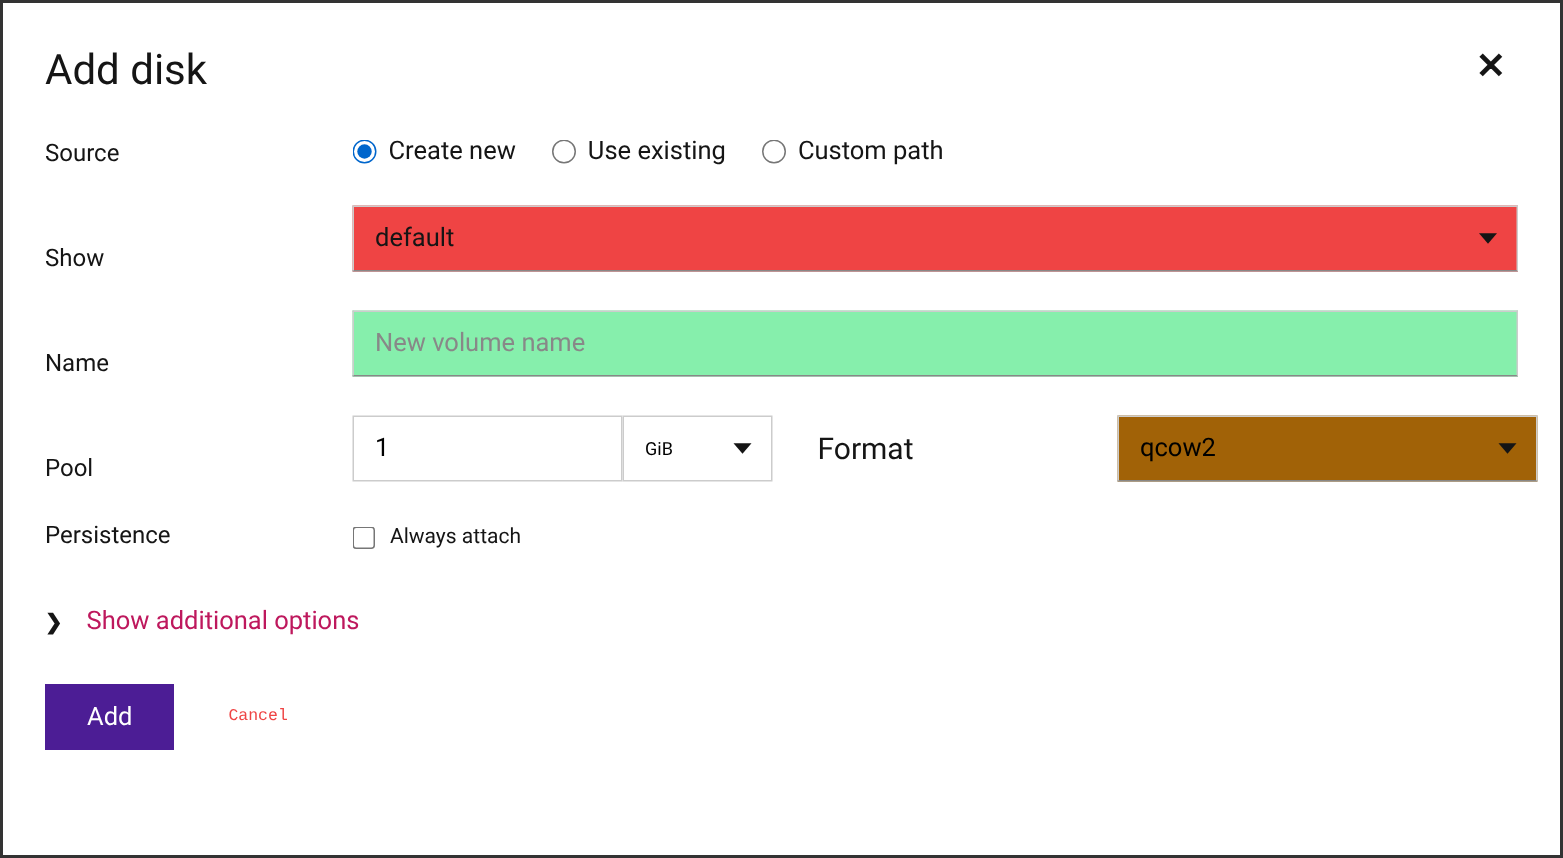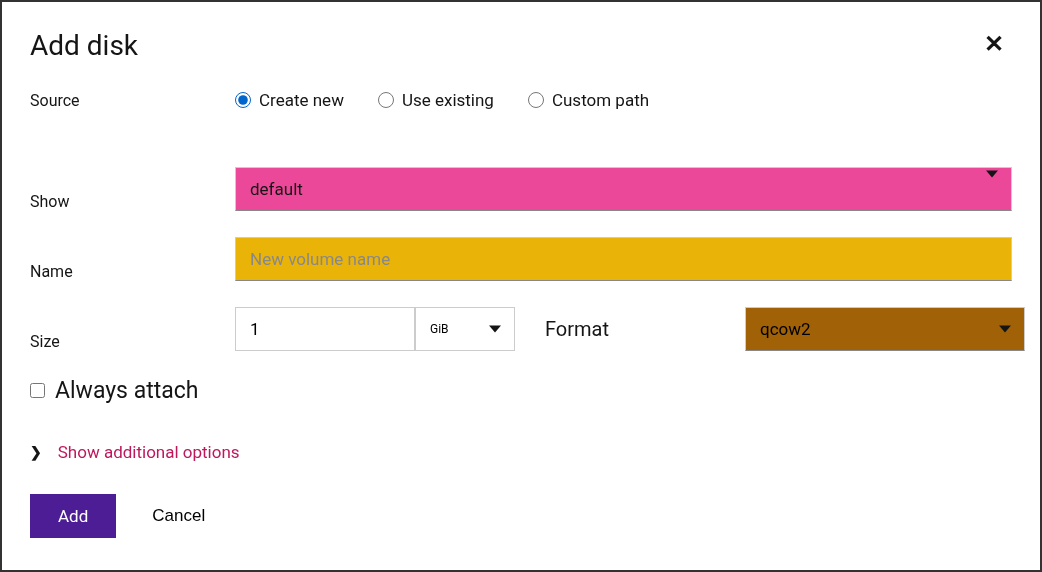--- a/index.html
+++ b/index.html
@@ -52,21 +52,21 @@
       color: #151515;
     }
     .form-control-area {
       flex: 1;
       display: flex;
       align-items: center;
       gap: 30px;
     }
     .radio-group {
       display: flex;
-      gap: 34px;
+      gap: 24px;
     }
     .radio-item {
       display: flex;
       align-items: center;
       gap: 8px;
       cursor: pointer;
     }
     .radio-item input[type="radio"] {
       width: 16px;
       height: 16px;
@@ -79,27 +79,26 @@
     .select-wrapper {
       position: relative;
       width: 100%;
     }
     .select {
       width: 100%;
       height: 44px;
       padding: 0 17px 0 14px;
       border: 1px solid #ccc;
       border-bottom: 1px solid #888;
-      background: #ec4899;
+      background: #ef4444;
       font-size: 17px;
       appearance: none;
       cursor: pointer;
       font-family: inherit;
       color: #151515;
-      margin-top: 31px;
     }
     .select-caret {
       position: absolute;
       right: 14px;
       top: 50%;
       transform: translateY(-50%);
       pointer-events: none;
     }
     .caret-down {
       width: 0;
@@ -107,21 +106,21 @@
       border-left: 6px solid transparent;
       border-right: 6px solid transparent;
       border-top: 7px solid #151515;
     }
     .text-input {
       width: 100%;
       height: 44px;
       padding: 0 14px;
       border: 1px solid #ccc;
       border-bottom: 1px solid #888;
-      background: #eab308;
+      background: #86efac;
       font-size: 17px;
       font-family: inherit;
     }
     .text-input::placeholder {
       color: #888;
     }
     .size-format-row {
       display: flex;
       align-items: center;
       gap: 0;
@@ -182,21 +181,21 @@
       align-items: center;
       gap: 10px;
       cursor: pointer;
     }
     .checkbox-item input[type="checkbox"] {
       width: 15px;
       height: 15px;
       cursor: pointer;
     }
     .checkbox-item span {
-      font-size: 23px;
+      font-size: 14px;
     }
     .expander {
       display: flex;
       align-items: center;
       gap: 16px;
       cursor: pointer;
       margin-top: 38px;
       margin-bottom: 32px;
     }
     .expander-caret {
@@ -218,24 +217,24 @@
       color: #fff;
       border: none;
       padding: 12px 28px;
       font-size: 17px;
       cursor: pointer;
       font-family: inherit;
     }
     .btn-link {
       background: none;
       border: none;
-      color: #000000;
-      font-size: 17px;
-      cursor: pointer;
-      font-family: Liberation Sans, sans-serif;
+      color: #ef4444;
+      font-size: 11px;
+      cursor: pointer;
+      font-family: Liberation Mono, monospace;
     }
   </style>
 </head>
 <body>
 
 <div class="modal">
   <div class="modal-header">
     <h1 class="modal-title">Add disk</h1>
     <button class="close-btn">
       <span>✕</span>
@@ -275,21 +274,21 @@
   </div>
 
   <div class="form-row">
     <div class="form-label">Name</div>
     <div class="form-control-area">
       <input type="text" class="text-input" placeholder="New volume name" style="">
     </div>
   </div>
 
   <div class="form-row">
-    <div class="form-label">Size</div>
+    <div class="form-label">Pool</div>
     <div class="size-format-row">
       <div class="size-input-group">
         <input type="text" class="size-number" value="1" style="">
         <div class="size-unit-wrapper">
           <select class="size-unit">
             <option>GiB</option>
           </select>
           <div class="select-caret">
             <div class="caret-down"></div>
           </div>
@@ -301,20 +300,21 @@
           <option>qcow2</option>
         </select>
         <div class="select-caret">
           <div class="caret-down"></div>
         </div>
       </div>
     </div>
   </div>
 
   <div class="form-row">
+    <div class="form-label">Persistence</div>
     <div class="form-control-area">
       <label class="checkbox-item">
         <input type="checkbox" style="">
         <span>Always attach</span>
       </label>
     </div>
   </div>
 
   <div class="expander">
     <span class="expander-caret">❯</span>

